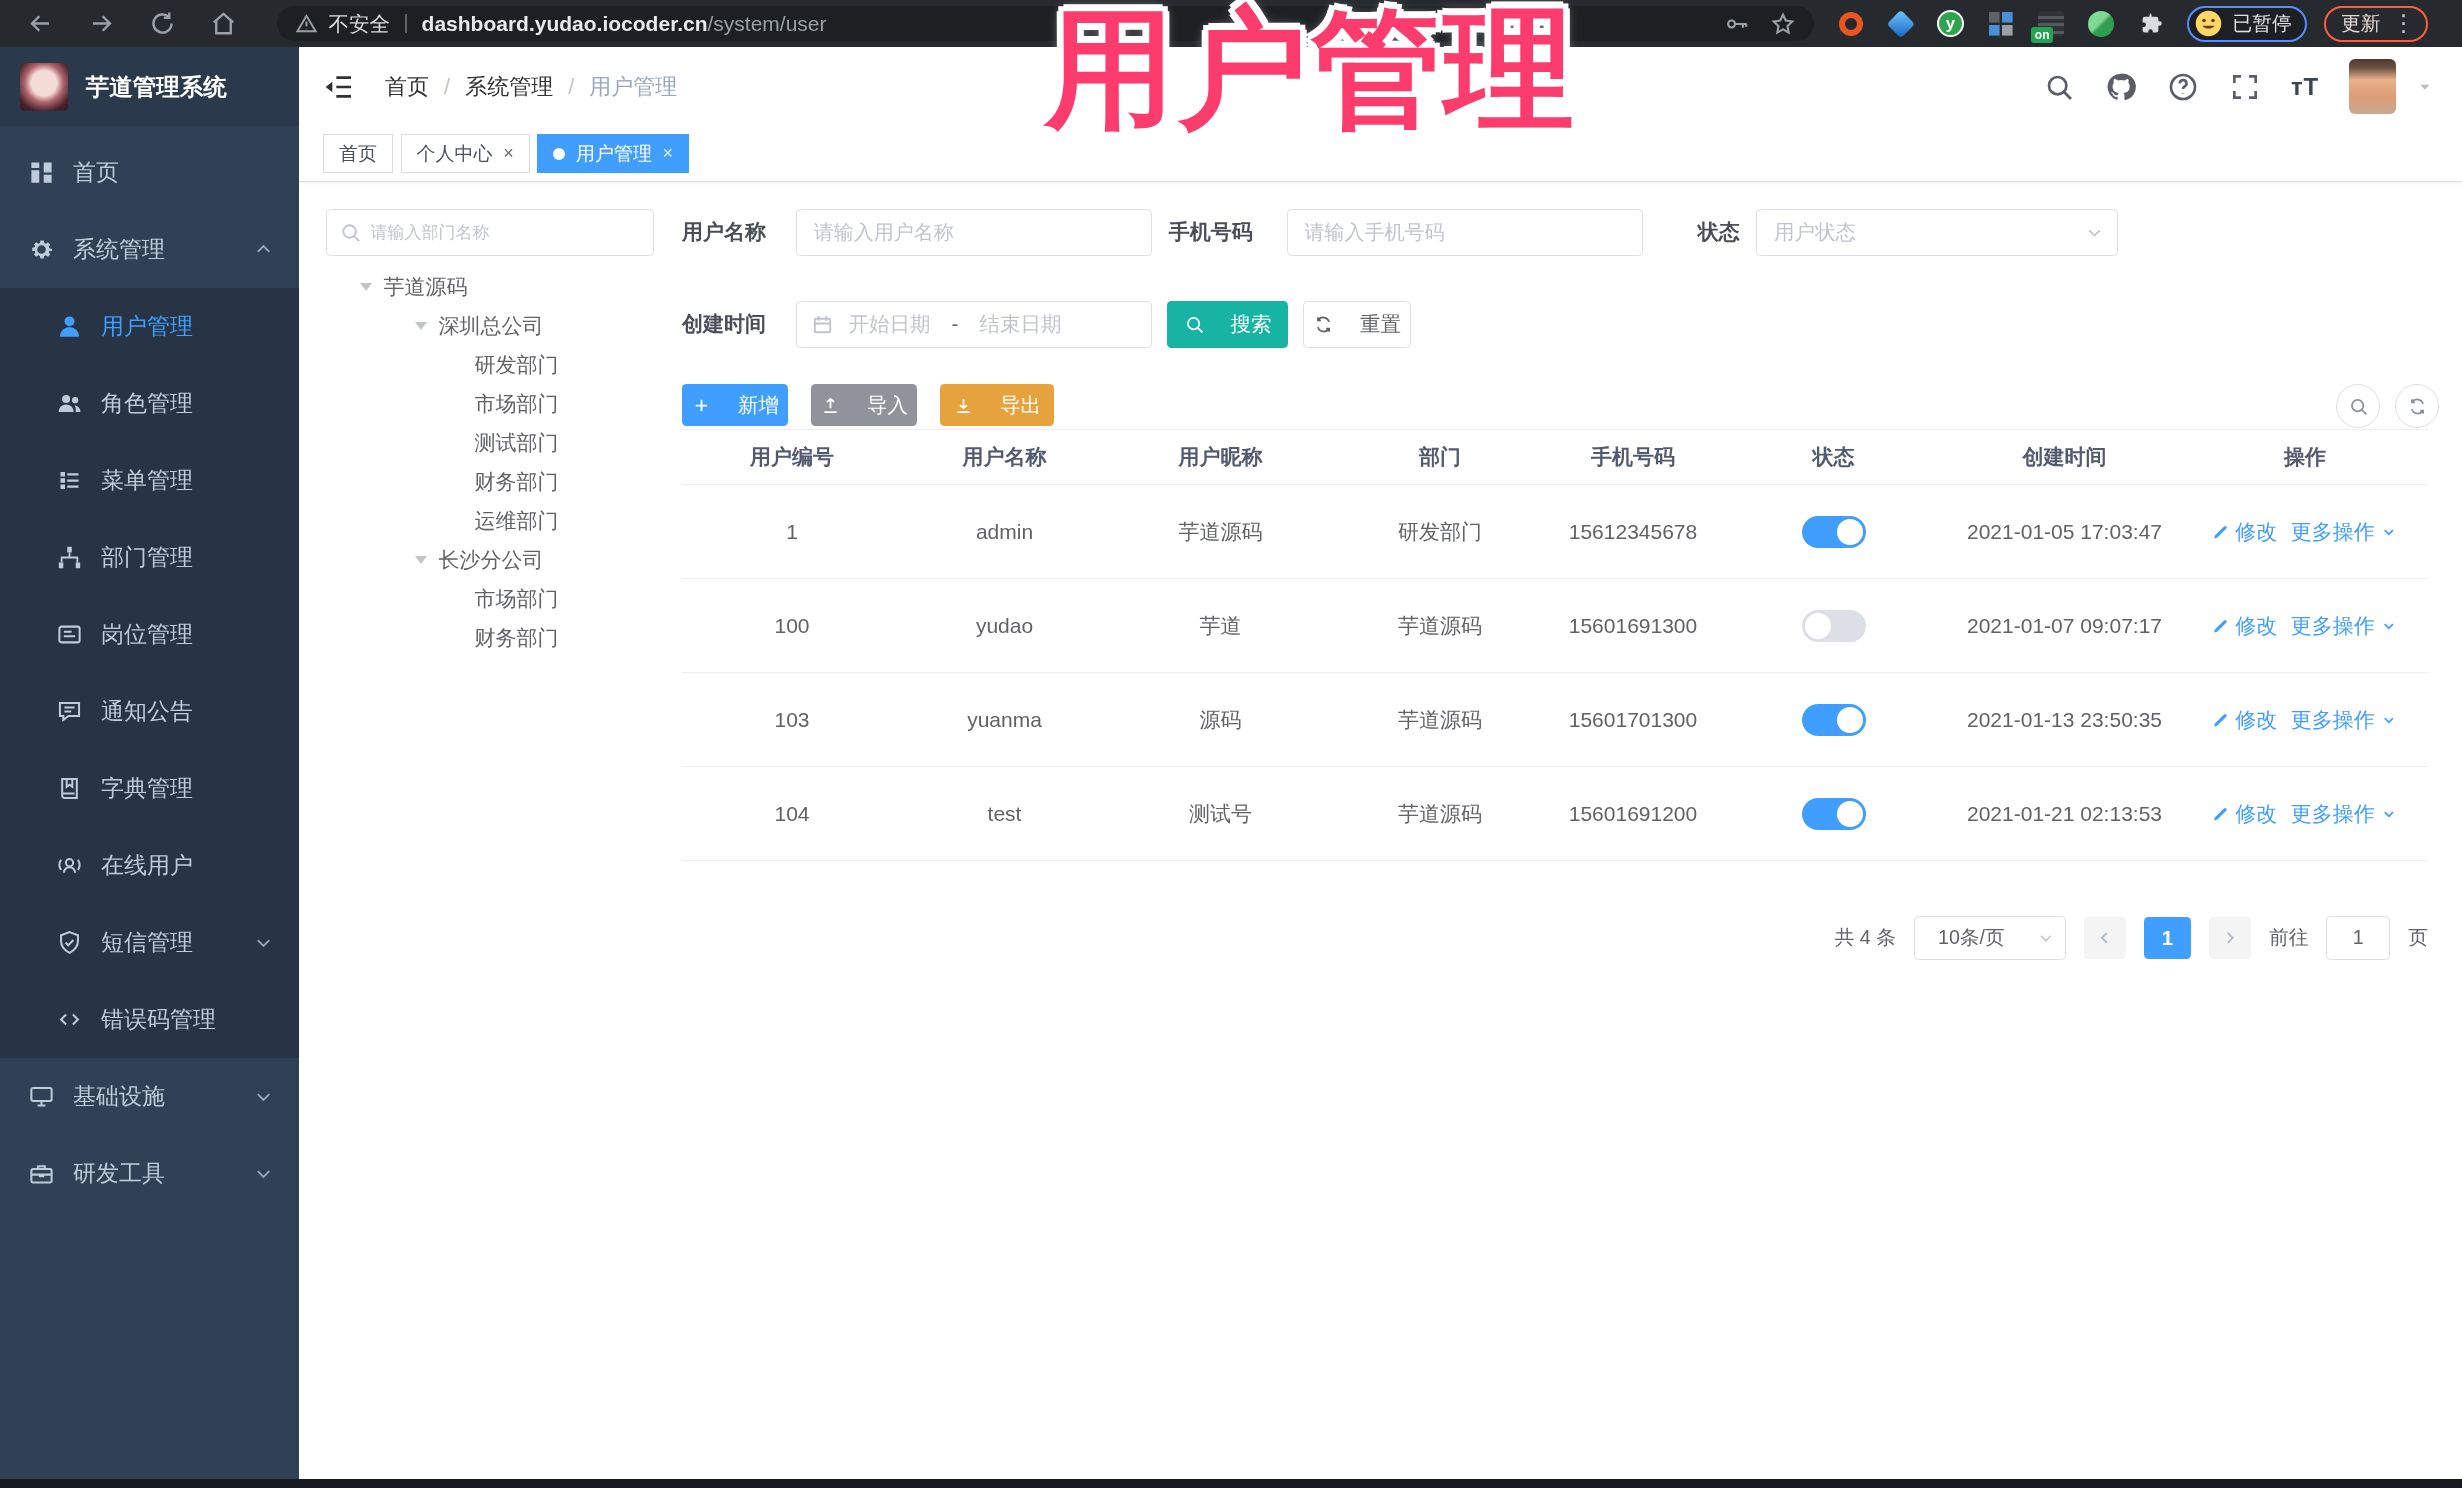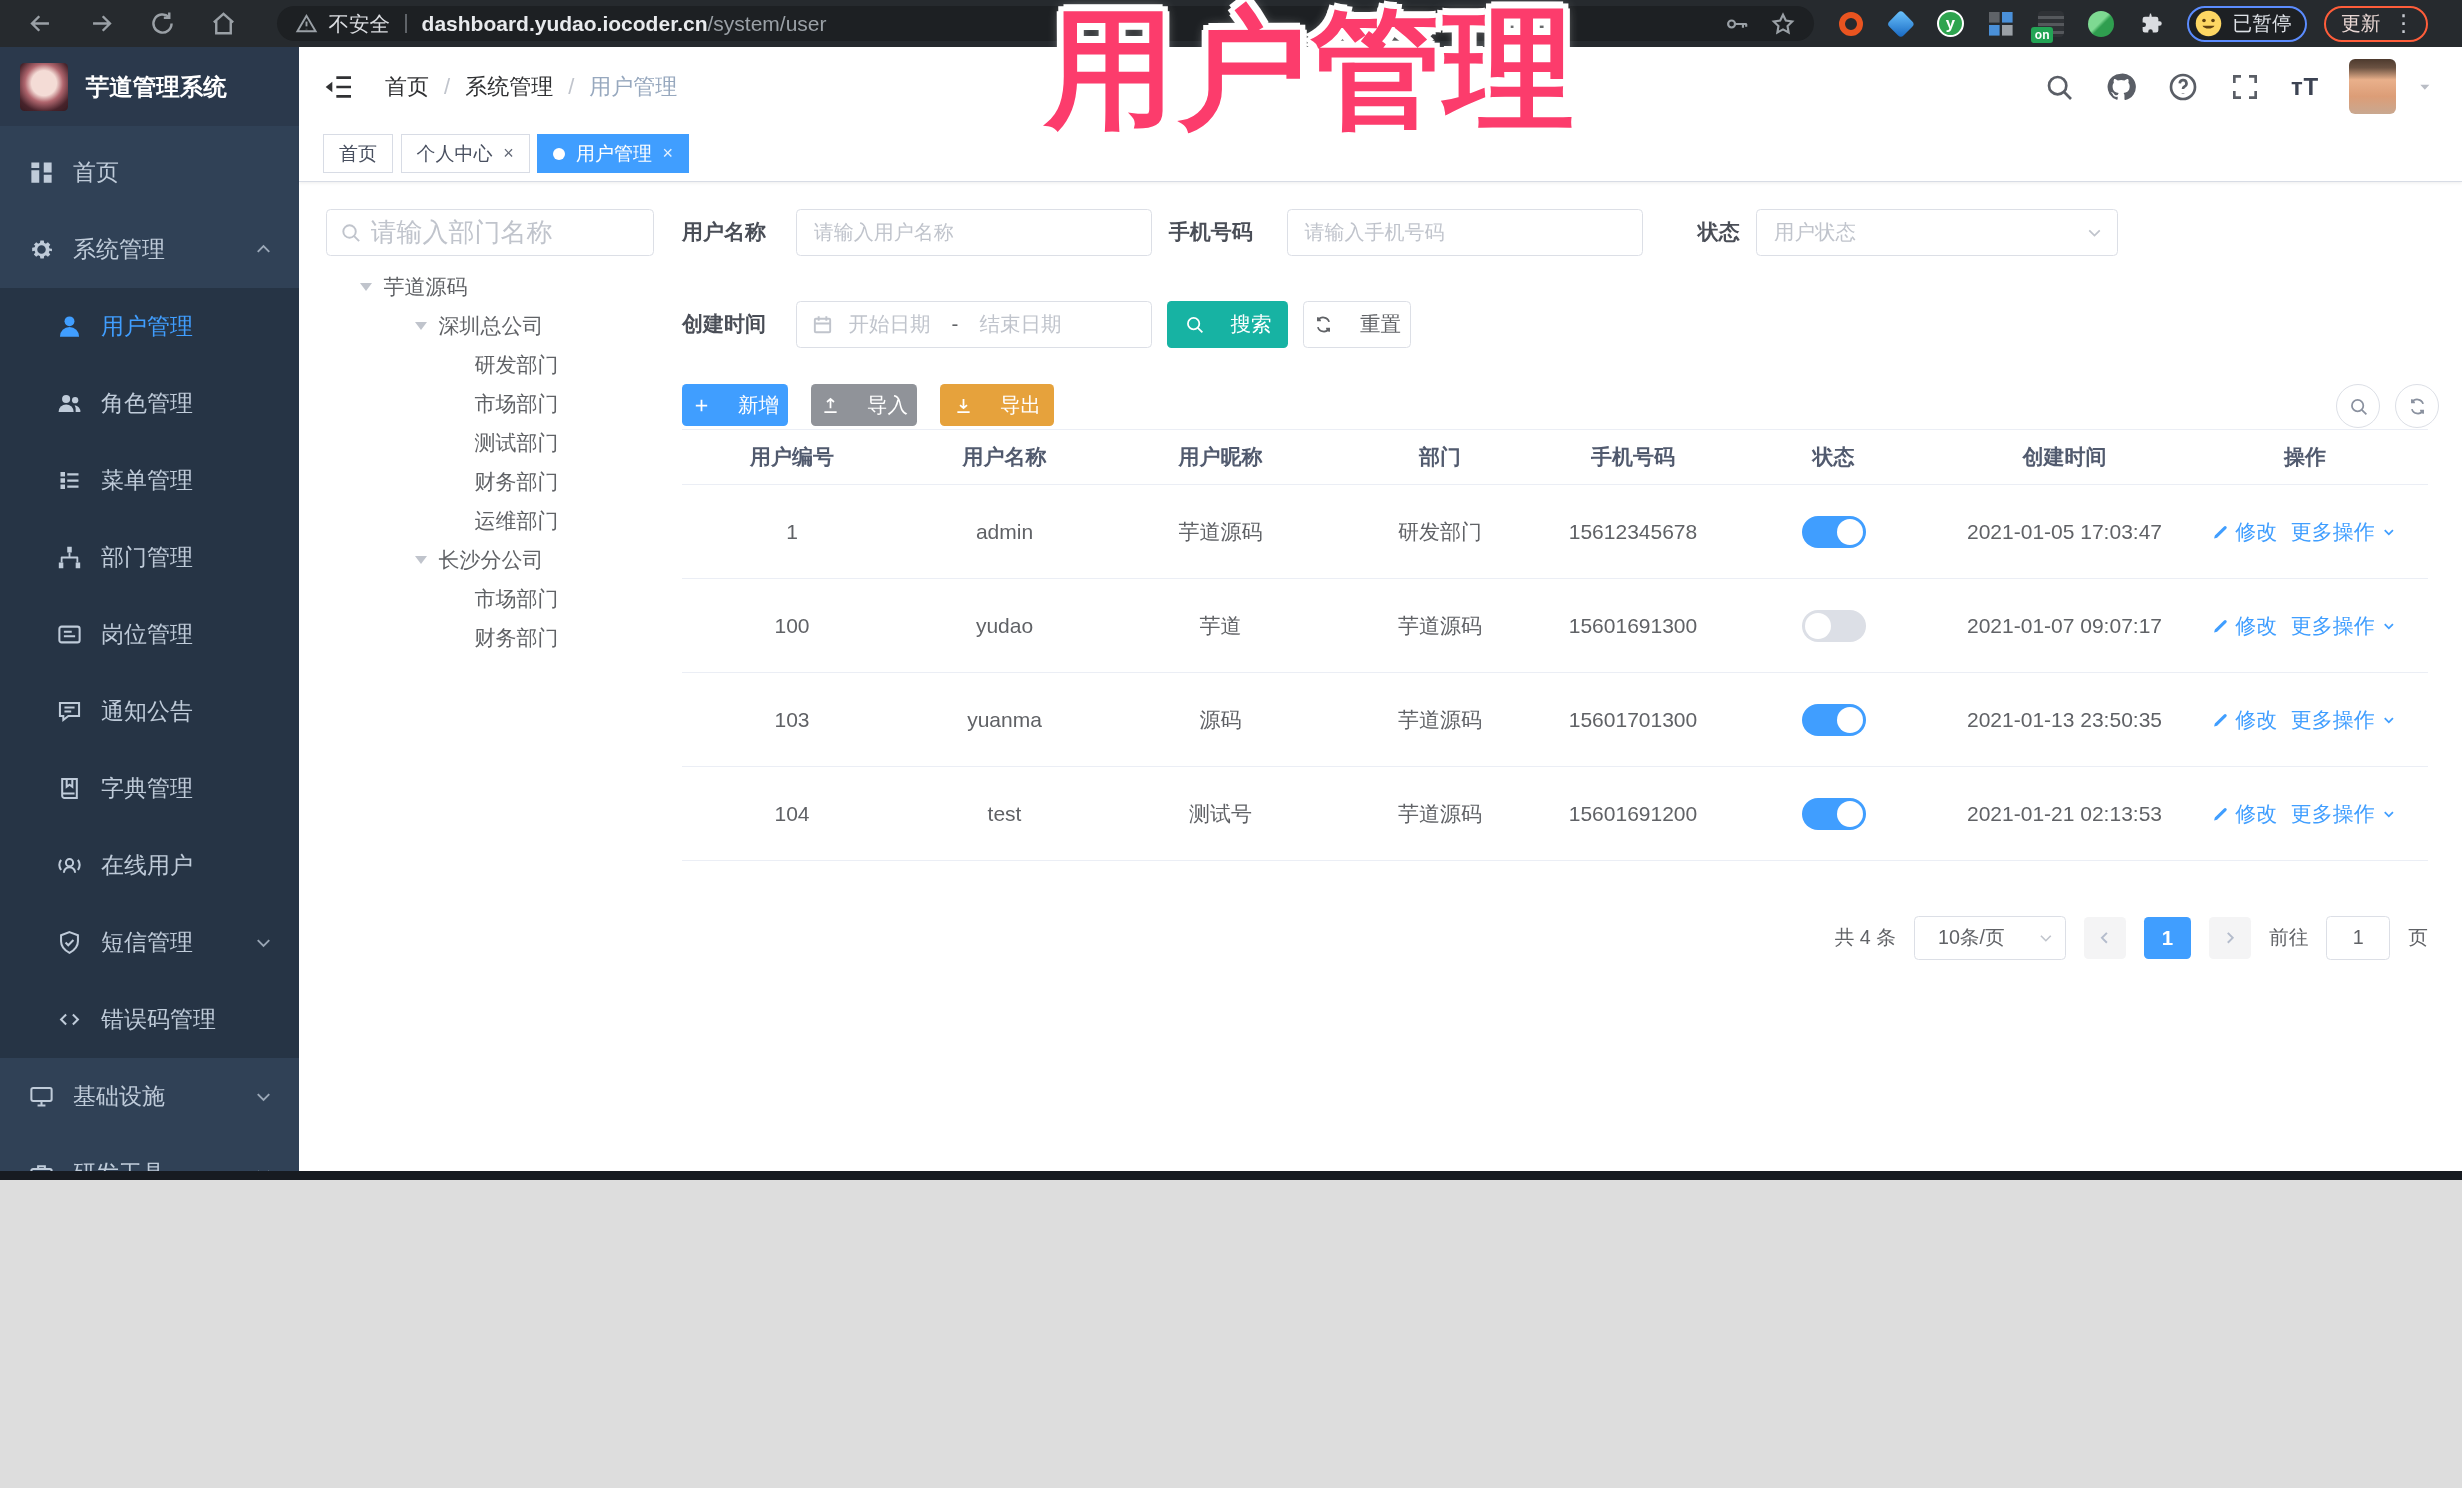--- a/index.html
+++ b/index.html
@@ -1,18 +1,18 @@
 <!DOCTYPE html>
 <html style="font-size:12px"><head>
 <meta charset="utf-8">
 <style>
   * { margin:0; padding:0; box-sizing:border-box; }
   html,body { background:#ddd; }
   body { font-family:"Liberation Sans","DejaVu Sans",sans-serif; }
-  .screen { position:relative; width:2462px; height:1180px; background:#000000; overflow:hidden;text-decoration:underline; }
+  .screen { position:relative; width:2462px; height:1488px; background:#000000; overflow:hidden;text-decoration:underline; }
 
   
   .browser-bar { position:absolute; top:0; left:0; right:0; height:47px; background:#262a2e; display:flex; align-items:center; z-index:10; }
   .nav-btns { display:flex; gap:32px; padding-left:26px; align-items:center; }
   .nav-ic { width:29px; height:29px; color:#9aa0a6; display:inline-flex; }
   .nav-ic svg { width:100%; height:100%; }
   .omnibox { margin-left:39px; width:1537px; height:35px; border-radius:17.4px; background:#1d2023; display:flex; align-items:center; padding:0 18px; color:#e8eaed; font-size:20.5px; }
   .om-warn { width:23px; height:23px; color:#9aa0a6; display:inline-flex; margin-right:10.6px; }
   .om-warn svg{width:100%;height:100%;}
   .om-sec { color:#dadce0; }
@@ -91,21 +91,21 @@
   .tab.active { background:#409eff; border-color:#409eff; color:#fff; }
   .tab.active .dot { display:inline-block; }
   .tab .x { font-size:18px; opacity:.85; cursor:pointer; }
 
   
   .content { flex:1; position:relative; background:#fff; }
 
   .dept-search { position:absolute; left:26.5px; top:27px; width:328px; height:47px; border:0.8px solid #dcdfe6; border-radius:4.5px; display:flex; align-items:center; padding:0 12px; gap:9px; background:#fff; }
   .dept-search .sic { width:23px; height:23px; color:#c0c4cc; display:inline-flex; flex:0 0 23px; }
   .dept-search .sic svg{width:100%;height:100%;}
-  .dept-search input { border:none; outline:none; flex:1; font-size:26px; color:#606266; font-family:inherit; min-width:0; }
+  .dept-search input { border:none; outline:none; flex:1; font-size:17px; color:#606266; font-family:inherit; min-width:0; }
   .dept-search input::placeholder { color:#c0c4cc; }
 
   .tree { position:absolute; left:26.5px; top:85px; width:356px; }
   .tree-node { height:39px; display:flex; align-items:center; font-size:21px; color:#606266; cursor:pointer; }
   .tree-node .caret { width:0; height:0; border-left:6.8px solid transparent; border-right:6.8px solid transparent; border-top:8.3px solid #c0c4cc; margin-right:12px; flex:0 0 auto; }
   .tree-node.lv0 { padding-left:34px; }
   .tree-node.lv1 { padding-left:89px; }
   .tree-node.lv2 { padding-left:149px; }
 
   .qrow { position:absolute; display:flex; align-items:center; height:48px; }

